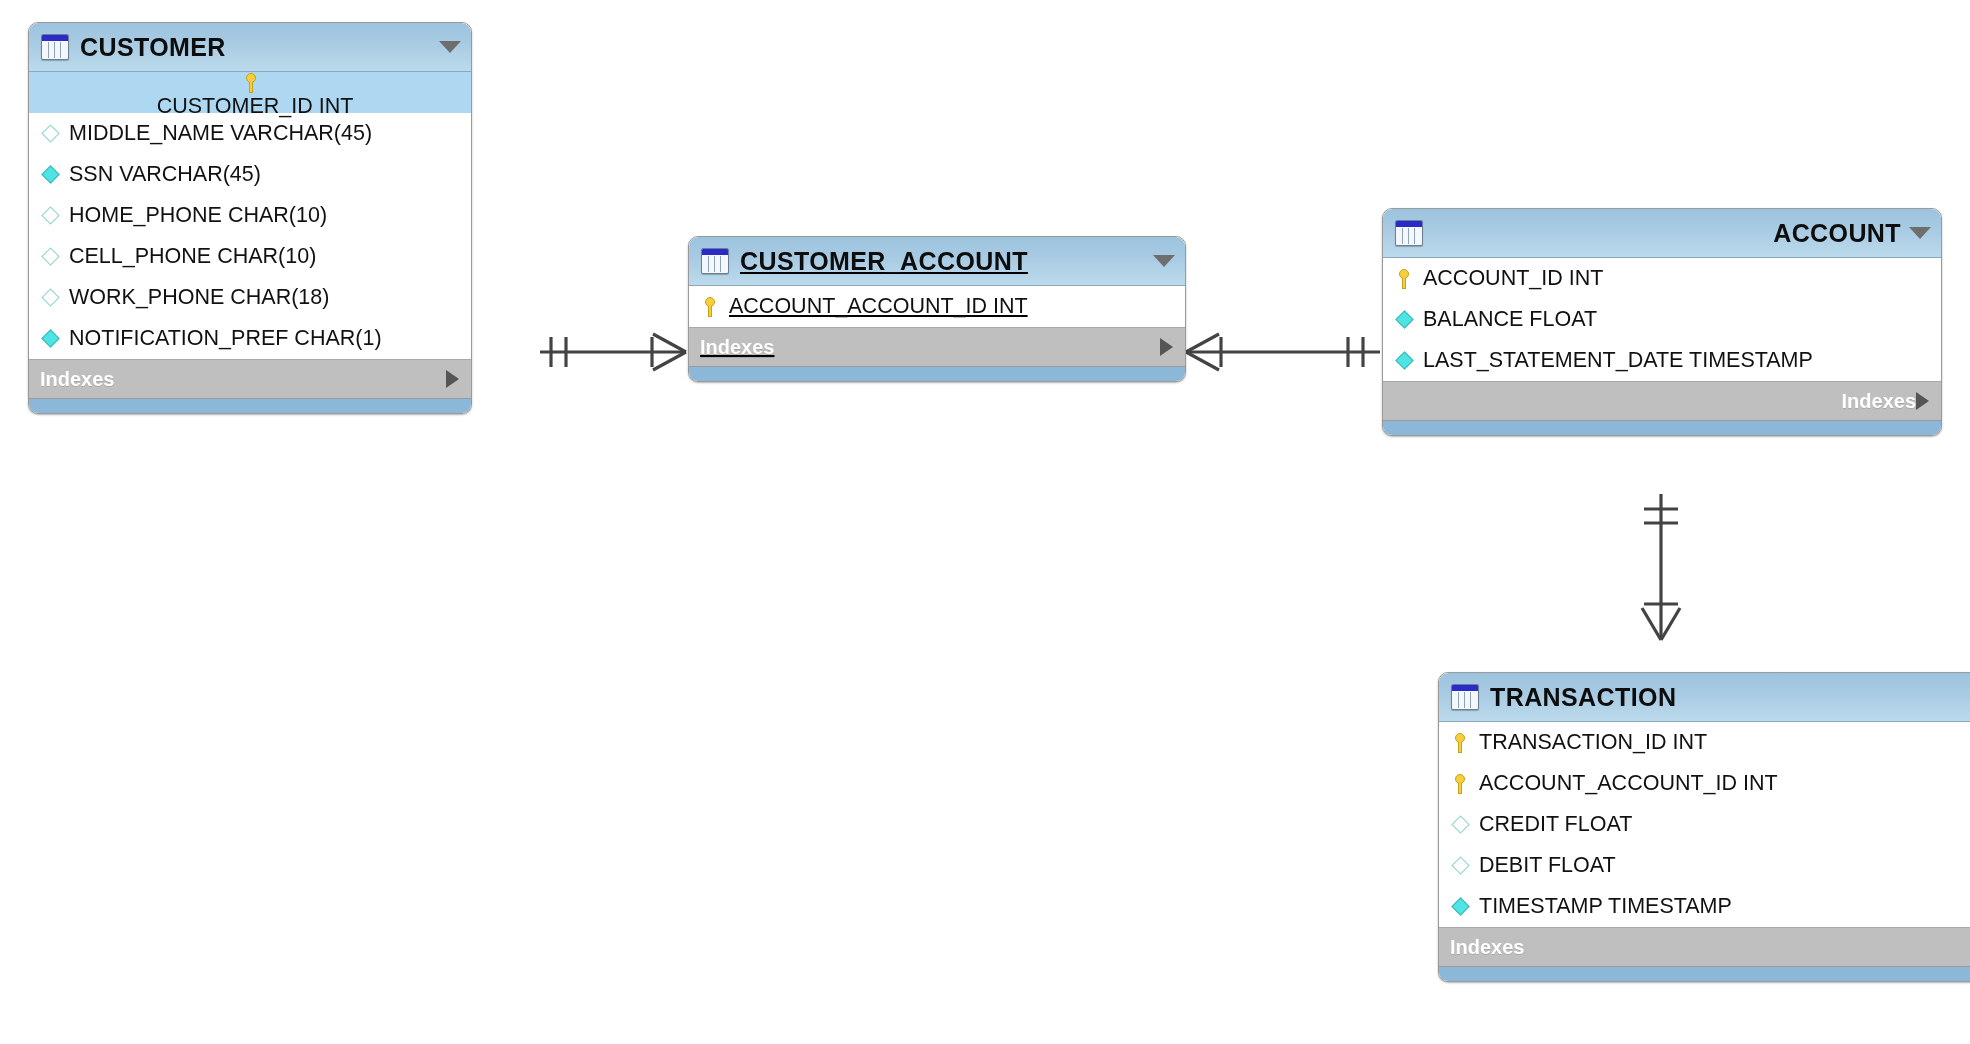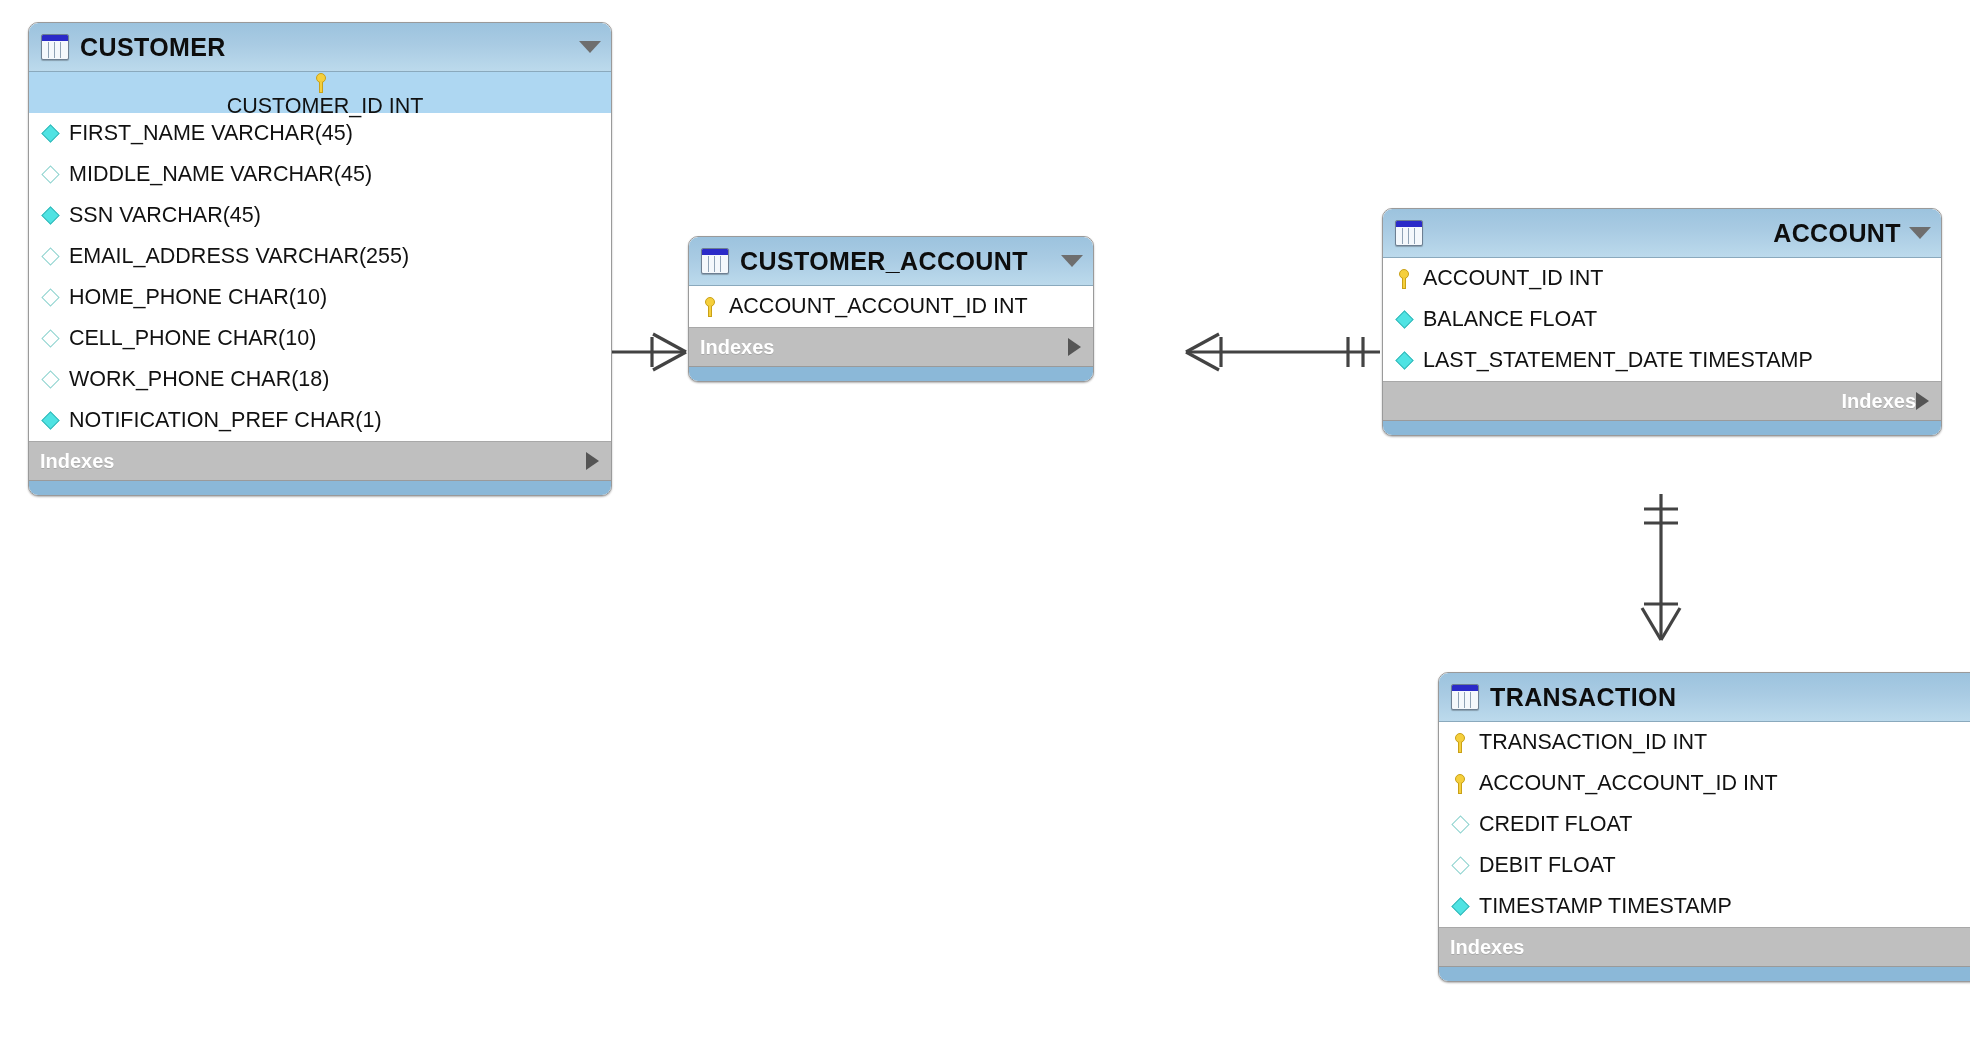--- a/index.html
+++ b/index.html
@@ -154,50 +154,42 @@
 
       <line x1="1644" y1="509" x2="1678" y2="509"></line>
       <line x1="1644" y1="523" x2="1678" y2="523"></line>
 
       <line x1="1644" y1="604" x2="1678" y2="604"></line>
       <path d="M1661 640 L1642 608"></path>
       <path d="M1661 640 L1680 608"></path>
     </g>
   </svg>
 
-  <div class="table-card" style="left:28px;top:22px;width:584px;">
+  <div class="table-card" style="left:28px;top:22px;width:444px;">
     <div class="tbl-header">
       <span class="tbl-icon">
           <i></i>
           <i></i>
           <i></i>
         </span>
       <span class="tbl-title">CUSTOMER</span>
       <span class="caret"></span>
     </div>
     <div class="tbl-rows">
       <div class="row pk-hl">
         <span class="ico key"></span>
         <span class="row-label">CUSTOMER_ID INT</span>
       </div>
       <div class="row">
-        <span class="ico dia filled"></span>
-        <span class="row-label">FIRST_NAME VARCHAR(45)</span>
-      </div>
-      <div class="row">
         <span class="ico dia hollow"></span>
         <span class="row-label">MIDDLE_NAME VARCHAR(45)</span>
       </div>
       <div class="row">
         <span class="ico dia filled"></span>
         <span class="row-label">SSN VARCHAR(45)</span>
-      </div>
-      <div class="row">
-        <span class="ico dia hollow"></span>
-        <span class="row-label">EMAIL_ADDRESS VARCHAR(255)</span>
       </div>
       <div class="row">
         <span class="ico dia hollow"></span>
         <span class="row-label">HOME_PHONE CHAR(10)</span>
       </div>
       <div class="row">
         <span class="ico dia hollow"></span>
         <span class="row-label">CELL_PHONE CHAR(10)</span>
       </div>
       <div class="row">
@@ -209,21 +201,21 @@
         <span class="row-label">NOTIFICATION_PREF CHAR(1)</span>
       </div>
     </div>
     <div class="tbl-footer">
       <span class="footer-label">Indexes</span>
       <span class="footer-tri"></span>
     </div>
     <div class="tbl-strip"></div>
   </div>
 
-  <div class="table-card" style="left:688px;top:236px;width:406px;">
+  <div class="table-card" style="left:688px;top:236px;width:498px;text-decoration:underline;">
     <div class="tbl-header">
       <span class="tbl-icon">
           <i></i>
           <i></i>
           <i></i>
         </span>
       <span class="tbl-title">CUSTOMER_ACCOUNT</span>
       <span class="caret"></span>
     </div>
     <div class="tbl-rows">

